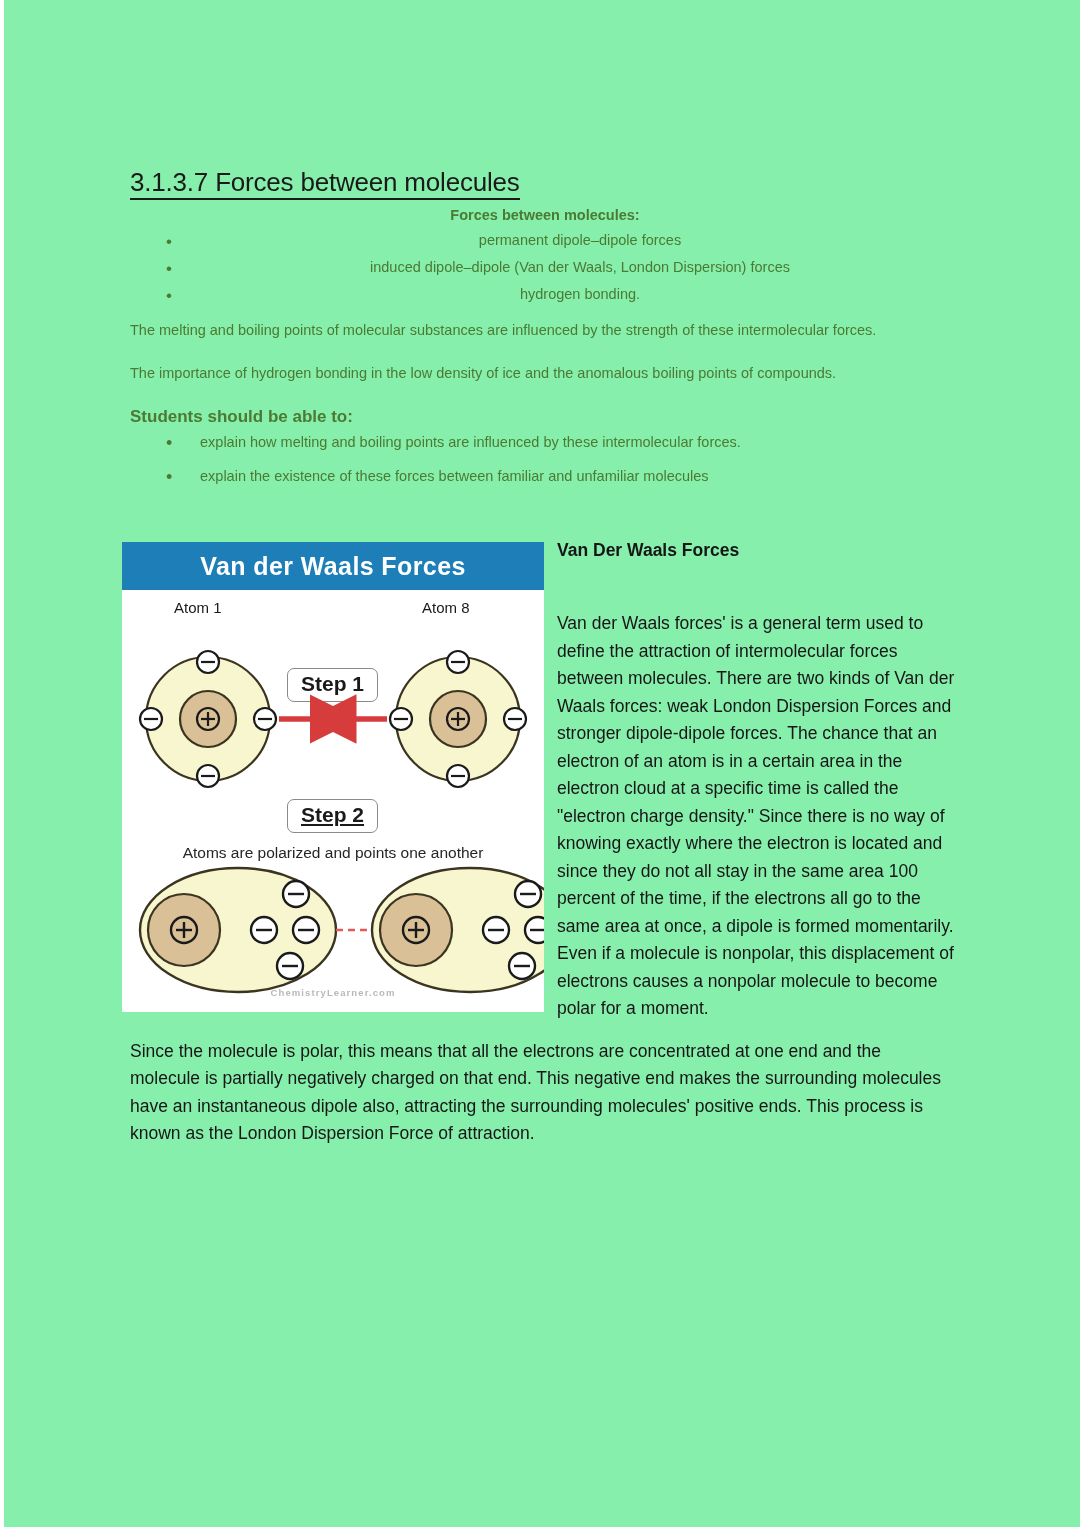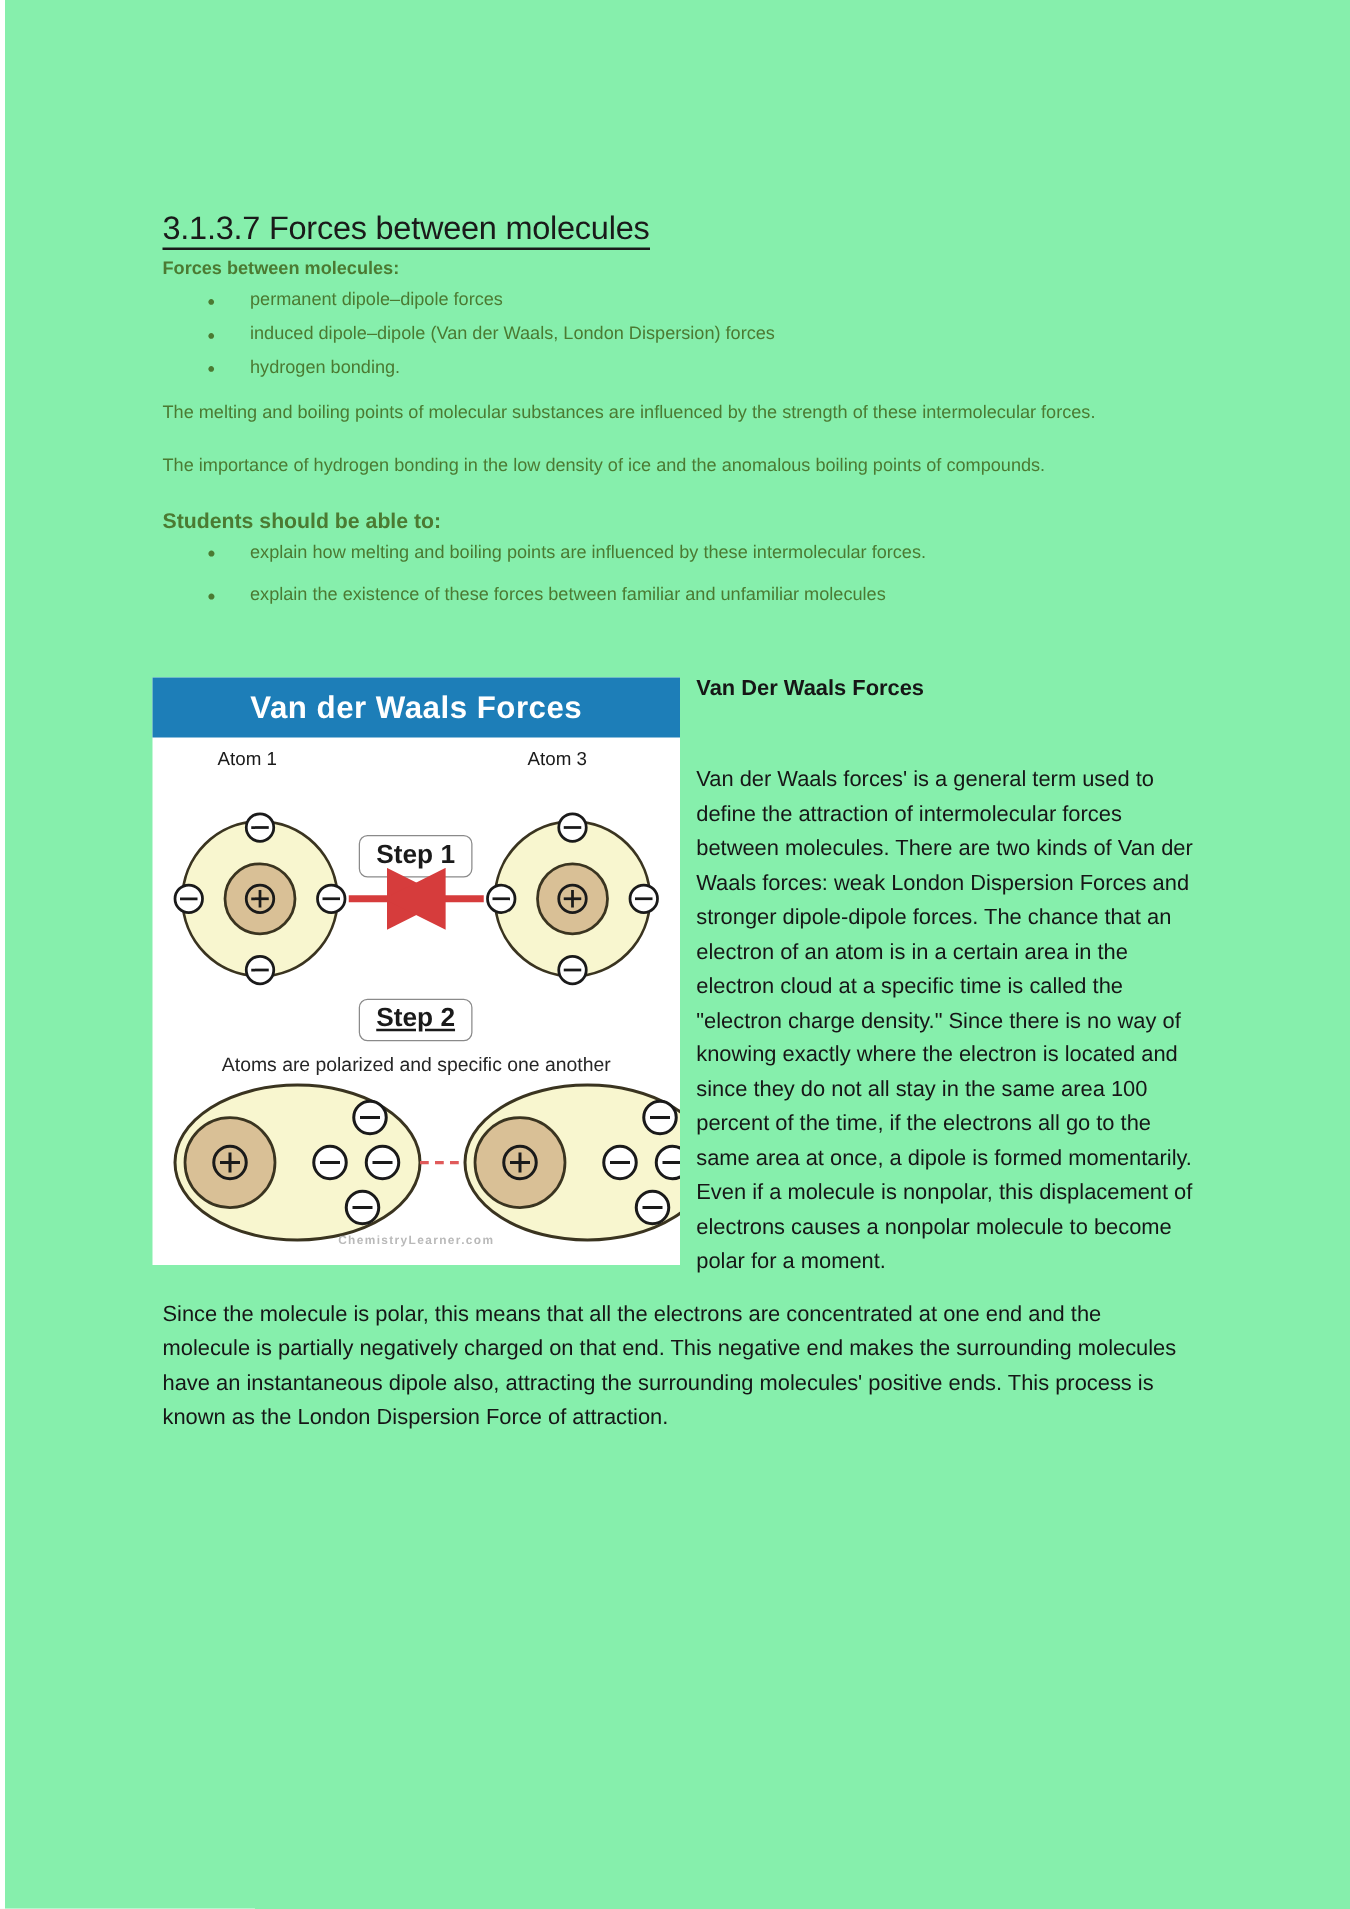--- a/index.html
+++ b/index.html
@@ -42,20 +42,21 @@
 
   
   .green-block {
     position: absolute;
     left: 126px;
     top: 204px;
     width: 830px;
     color: #4b7a32;
     font-size: 14.5px;
     line-height: 1.55;
+    text-align: center;
   }
   .green-sub {
     font-weight: bold;
     color: #4b7a32;
     font-size: 14.5px;
     margin: 0 0 4px 0;
   }
   ul.green-list {
     list-style: none;
     margin: 0;
@@ -263,21 +264,21 @@
     </ul>
   </div>
 
   <div class="figure">
 
     <div class="figure-banner">
       <span class="figure-banner-text">Van der Waals Forces</span>
     </div>
 
     <div class="atom-label l1">Atom 1</div>
-    <div class="atom-label l2">Atom 3</div>
+    <div class="atom-label l2">Atom 8</div>
 
     <div class="step-box s1">Step 1</div>
 
     <svg class="svg-stage" viewBox="0 0 422 470">
       <defs>
         <marker id="arrowRight" markerWidth="9" markerHeight="9" refX="1" refY="4.5" orient="auto">
           <path d="M0,0 L9,4.5 L0,9 z" fill="#d63c3c"></path>
         </marker>
       </defs>
 
@@ -393,21 +394,21 @@
         </g>
         <g>
           <circle cx="400" cy="424" r="13" fill="#ffffff" stroke="#1a1a1a" stroke-width="2.4"></circle>
           <line x1="392" y1="424" x2="408" y2="424" stroke="#1a1a1a" stroke-width="2.4"></line>
         </g>
       </g>
     </svg>
 
     <div class="step-box s2">Step 2</div>
 
-    <div class="step2-caption">Atoms are polarized and specific one another</div>
+    <div class="step2-caption">Atoms are polarized and points one another</div>
 
     <div class="watermark">ChemistryLearner.com</div>
   </div>
 
   <div class="right-col">
     <span class="right-col-title">Van Der Waals Forces</span>
     <span class="right-col-body">Van der Waals forces' is a general term used to define the attraction of intermolecular forces between molecules. There are two kinds of Van der Waals forces: weak London Dispersion Forces and stronger dipole-dipole forces. The chance that an electron of an atom is in a certain area in the electron cloud at a specific time is called the "electron charge density." Since there is no way of knowing exactly where the electron is located and since they do not all stay in the same area 100 percent of the time, if the electrons all go to the same area at once, a dipole is formed momentarily. Even if a molecule is nonpolar, this displacement of electrons causes a nonpolar molecule to become polar for a moment.</span>
   </div>
 
   <div class="bottom-para">Since the molecule is polar, this means that all the electrons are concentrated at one end and the molecule is partially negatively charged on that end. This negative end makes the surrounding molecules have an instantaneous dipole also, attracting the surrounding molecules' positive ends. This process is known as the London Dispersion Force of attraction.</div>

